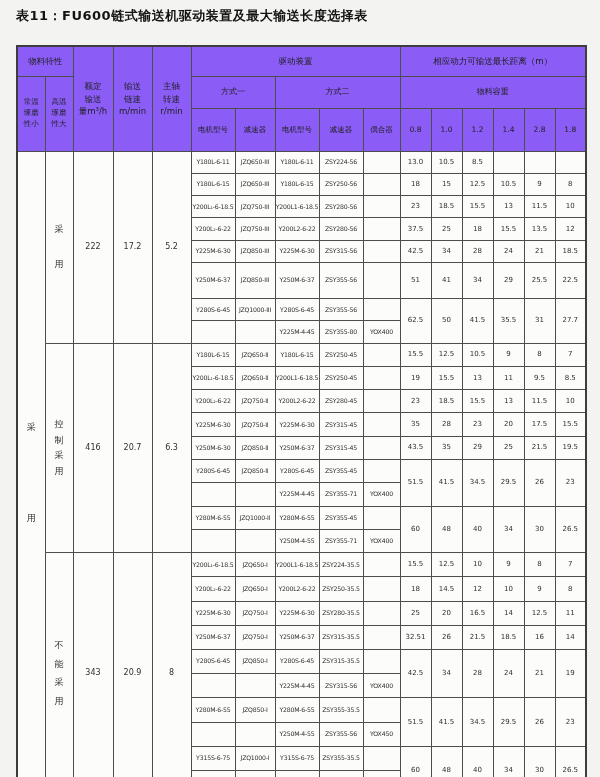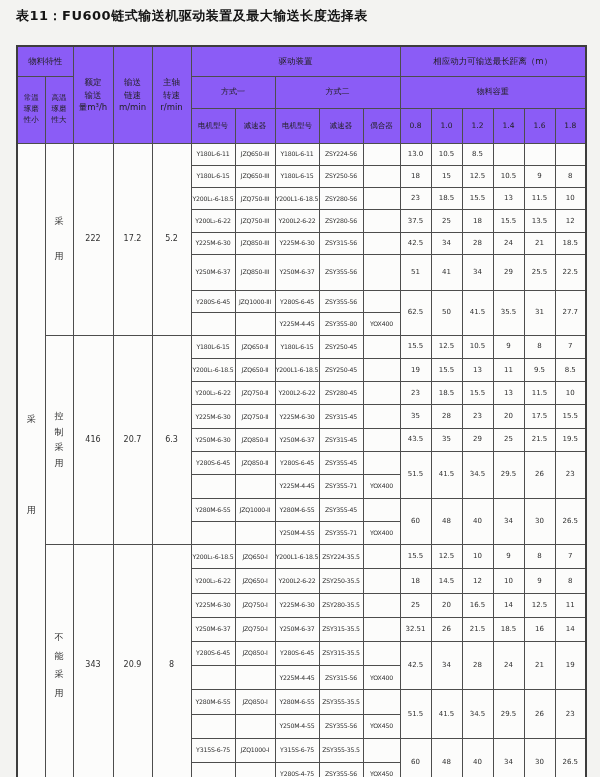--- a/index.html
+++ b/index.html
@@ -28,21 +28,21 @@
     overflow:hidden;
   }
   thead th{
     background:#8b5cf6;
     font-weight:normal;
     font-size:8px;line-height:1.3;color:#1f1f1f;
   }
   tr.hr1{height:30px;}
   tr.hr1 th{font-size:8.5px;}
   tr.hr2{height:32px;}
-  tr.hr3{height:35px;padding-left:41px;}
+  tr.hr3{height:43px;padding-left:41px;}
   tr.hr3 th{font-size:7.5px;}
   .pre{white-space:pre-line;font-size:7.5px;line-height:1.45;margin-top:29px;}
   tbody td{background:#fcfcfb;font-size:6.2px;line-height:1;color:#2f2f2f;letter-spacing:-0.2px;}
   tbody td.num{font-size:7px;letter-spacing:0;}
   tbody td.cap{font-size:8px;letter-spacing:0;}
   tbody td.vlabel{font-size:9px;letter-spacing:0;}
   td.vlabel span{display:block;line-height:1.2;}
   td.c1-cell span{margin:80px 0;}
   td.usage-0 span{margin:24px 0;}
   td.usage-1 span{margin:5px 0;}
@@ -117,21 +117,21 @@
       <tr class="hr3">
         <th>电机型号</th>
         <th>减速器</th>
         <th>电机型号</th>
         <th>减速器</th>
         <th>偶合器</th>
         <th>0.8</th>
         <th>1.0</th>
         <th>1.2</th>
         <th>1.4</th>
-        <th>1.6</th>
+        <th>2.8</th>
         <th>1.8</th>
       </tr>
     </thead>
     <tbody>
         <tr style="height: 22.3px;">
           <td class="vlabel c1-cell" rowspan="27">
             <span>采</span>
             <span>用</span>
           </td>
           <td class="vlabel usage-0" rowspan="8">

